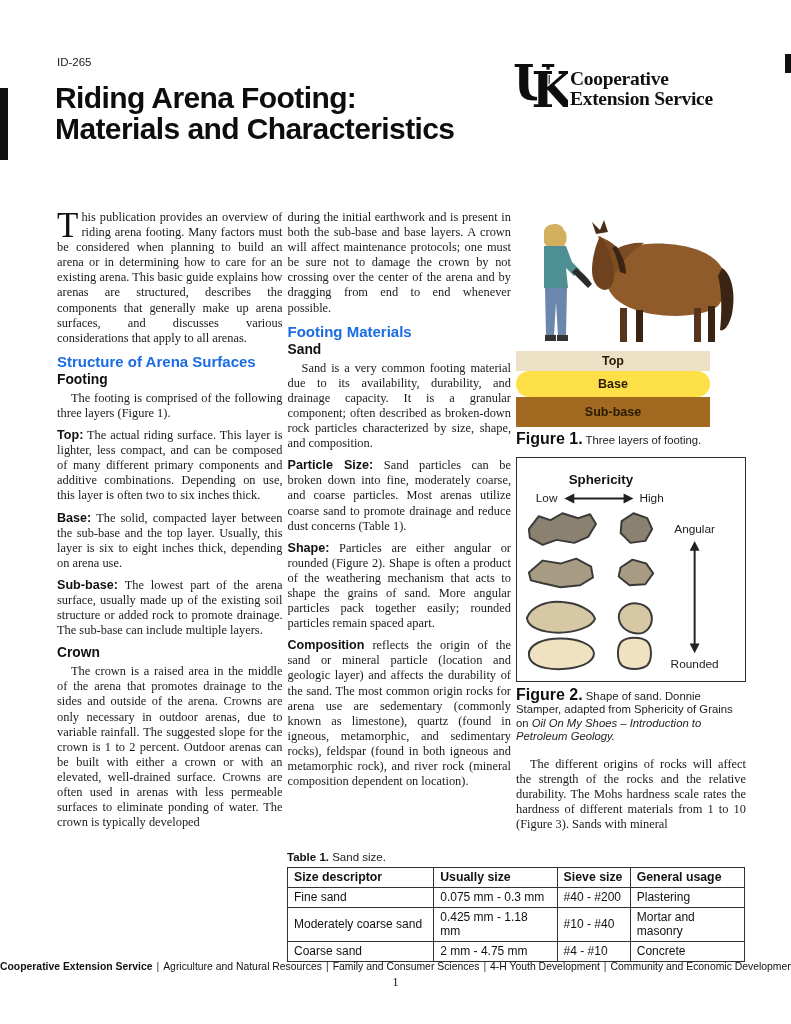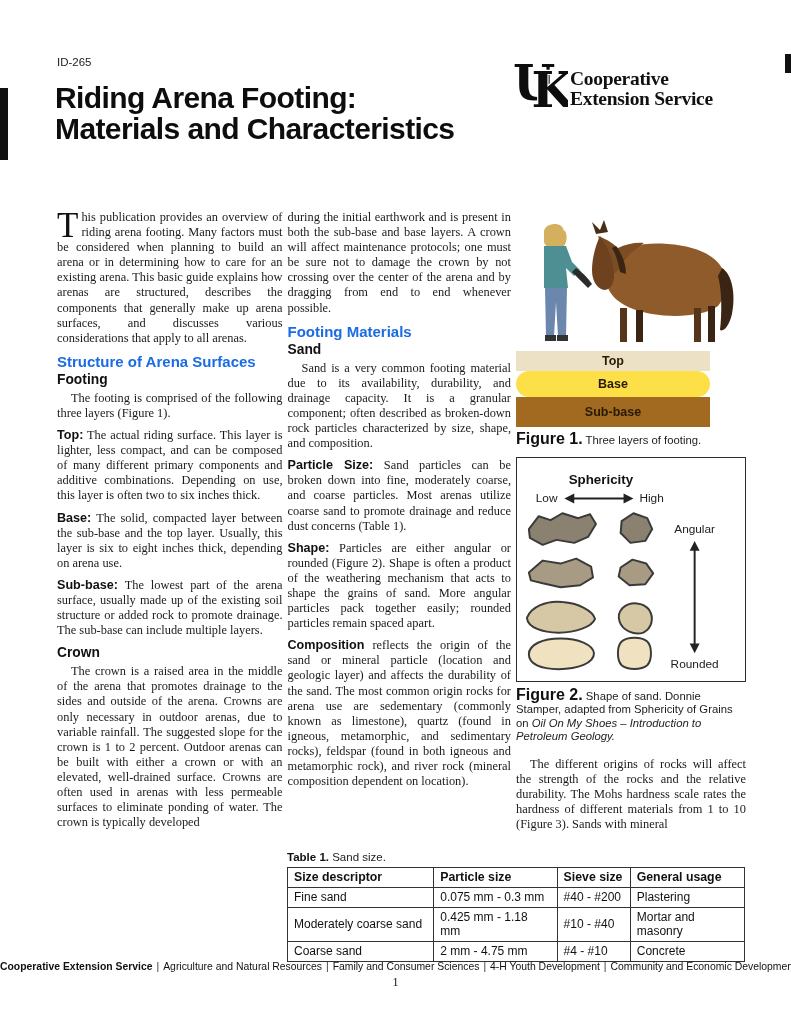--- a/index.html
+++ b/index.html
@@ -190,21 +190,21 @@
       <p class="indent after-fig">The different origins of rocks will affect the strength of the rocks and the relative durability. The Mohs hardness scale rates the hardness of different materials from 1 to 10 (Figure 3). Sands with mineral</p>
     </div>
   </div>
 
   <div class="table-block">
     <div class="table-cap"><b>Table 1.</b><span> Sand size.</span></div>
     <table>
       <thead>
         <tr>
           <th class="c0">Size descriptor</th>
-          <th class="c1">Particle size</th>
+          <th class="c1">Usually size</th>
           <th class="c2">Sieve size</th>
           <th class="c3">General usage</th>
         </tr>
       </thead>
       <tbody>
         <tr>
           <td>Fine sand</td>
           <td>0.075 mm - 0.3 mm</td>
           <td>#40 - #200</td>
           <td>Plastering</td>

